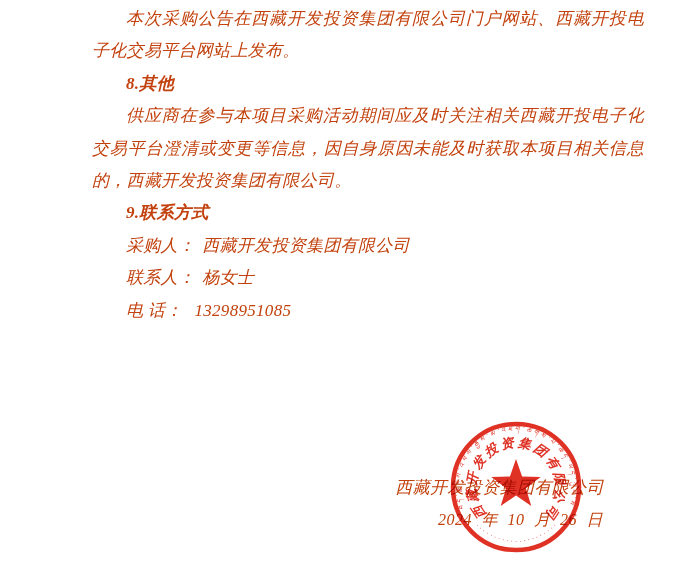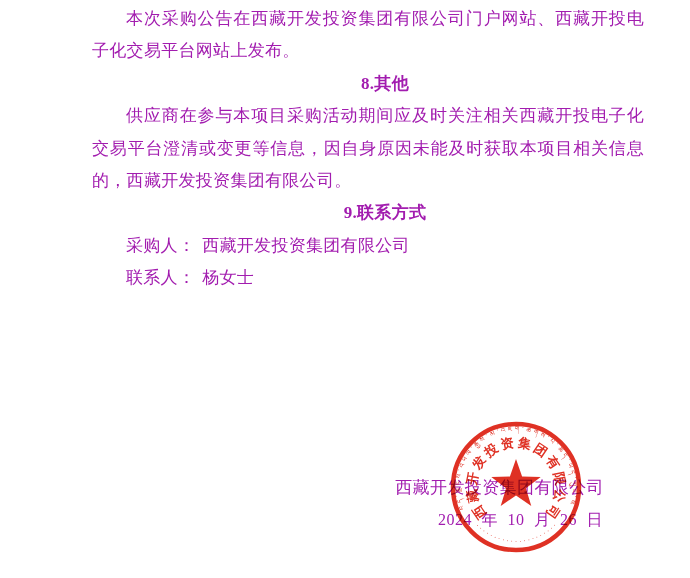--- a/index.html
+++ b/index.html
@@ -7,39 +7,40 @@
     padding: 0;
     background: #ffffff;
   }
   .page {
     position: relative;
     width: 690px;
     height: 578px;
     background: #ffffff;
     overflow: hidden;
     font-family: "Liberation Serif", "DejaVu Serif", serif;
-    color: #a21caf;
+    color: #c2410c;
+    font-style: italic;
   }
   .doc {
     position: absolute;
     left: 92px;
     top: 3px;
     width: 552px;
     font-size: 17px;
     line-height: 32.4px;
     letter-spacing: 0.3px;
     text-align: justify;
   }
   .doc p {
     margin: 0;
     text-indent: 2em;
   }
   .doc p.heading {
     font-weight: bold;
-    text-align: center;
+    text-align: left;
   }
   .doc p.contact-row {
     text-align: left;
   }
   .contact-row .value {
     margin-left: 7px;
   }
   .contact-row.phone .value {
     margin-left: 12px;
   }
@@ -112,20 +113,23 @@
 
     <p class="contact-row">
       <span class="label">采购人：</span><span class="value">西藏开发投资集团有限公司</span>
     </p>
 
 
     <p class="contact-row">
       <span class="label">联系人：</span><span class="value">杨女士</span>
     </p>
 
+    <p class="contact-row phone">
+      <span class="label">电 话：</span><span class="value">13298951085</span>
+    </p>
   </div>
 
   <div class="sig-company">西藏开发投资集团有限公司</div>
 
   <div class="sig-date">2024 年 10 月 26 日</div>
 
   <svg class="seal" viewBox="0 0 136 136" xmlns="http://www.w3.org/2000/svg">
     <defs>
       <path id="tibArc" d="M 17.3 91.7 A 56 56 0 1 1 118.7 91.7" fill="none"></path>
       <path id="cnArc" d="M 39.7 96.3 A 40 40 0 1 1 96.3 96.3" fill="none"></path>

